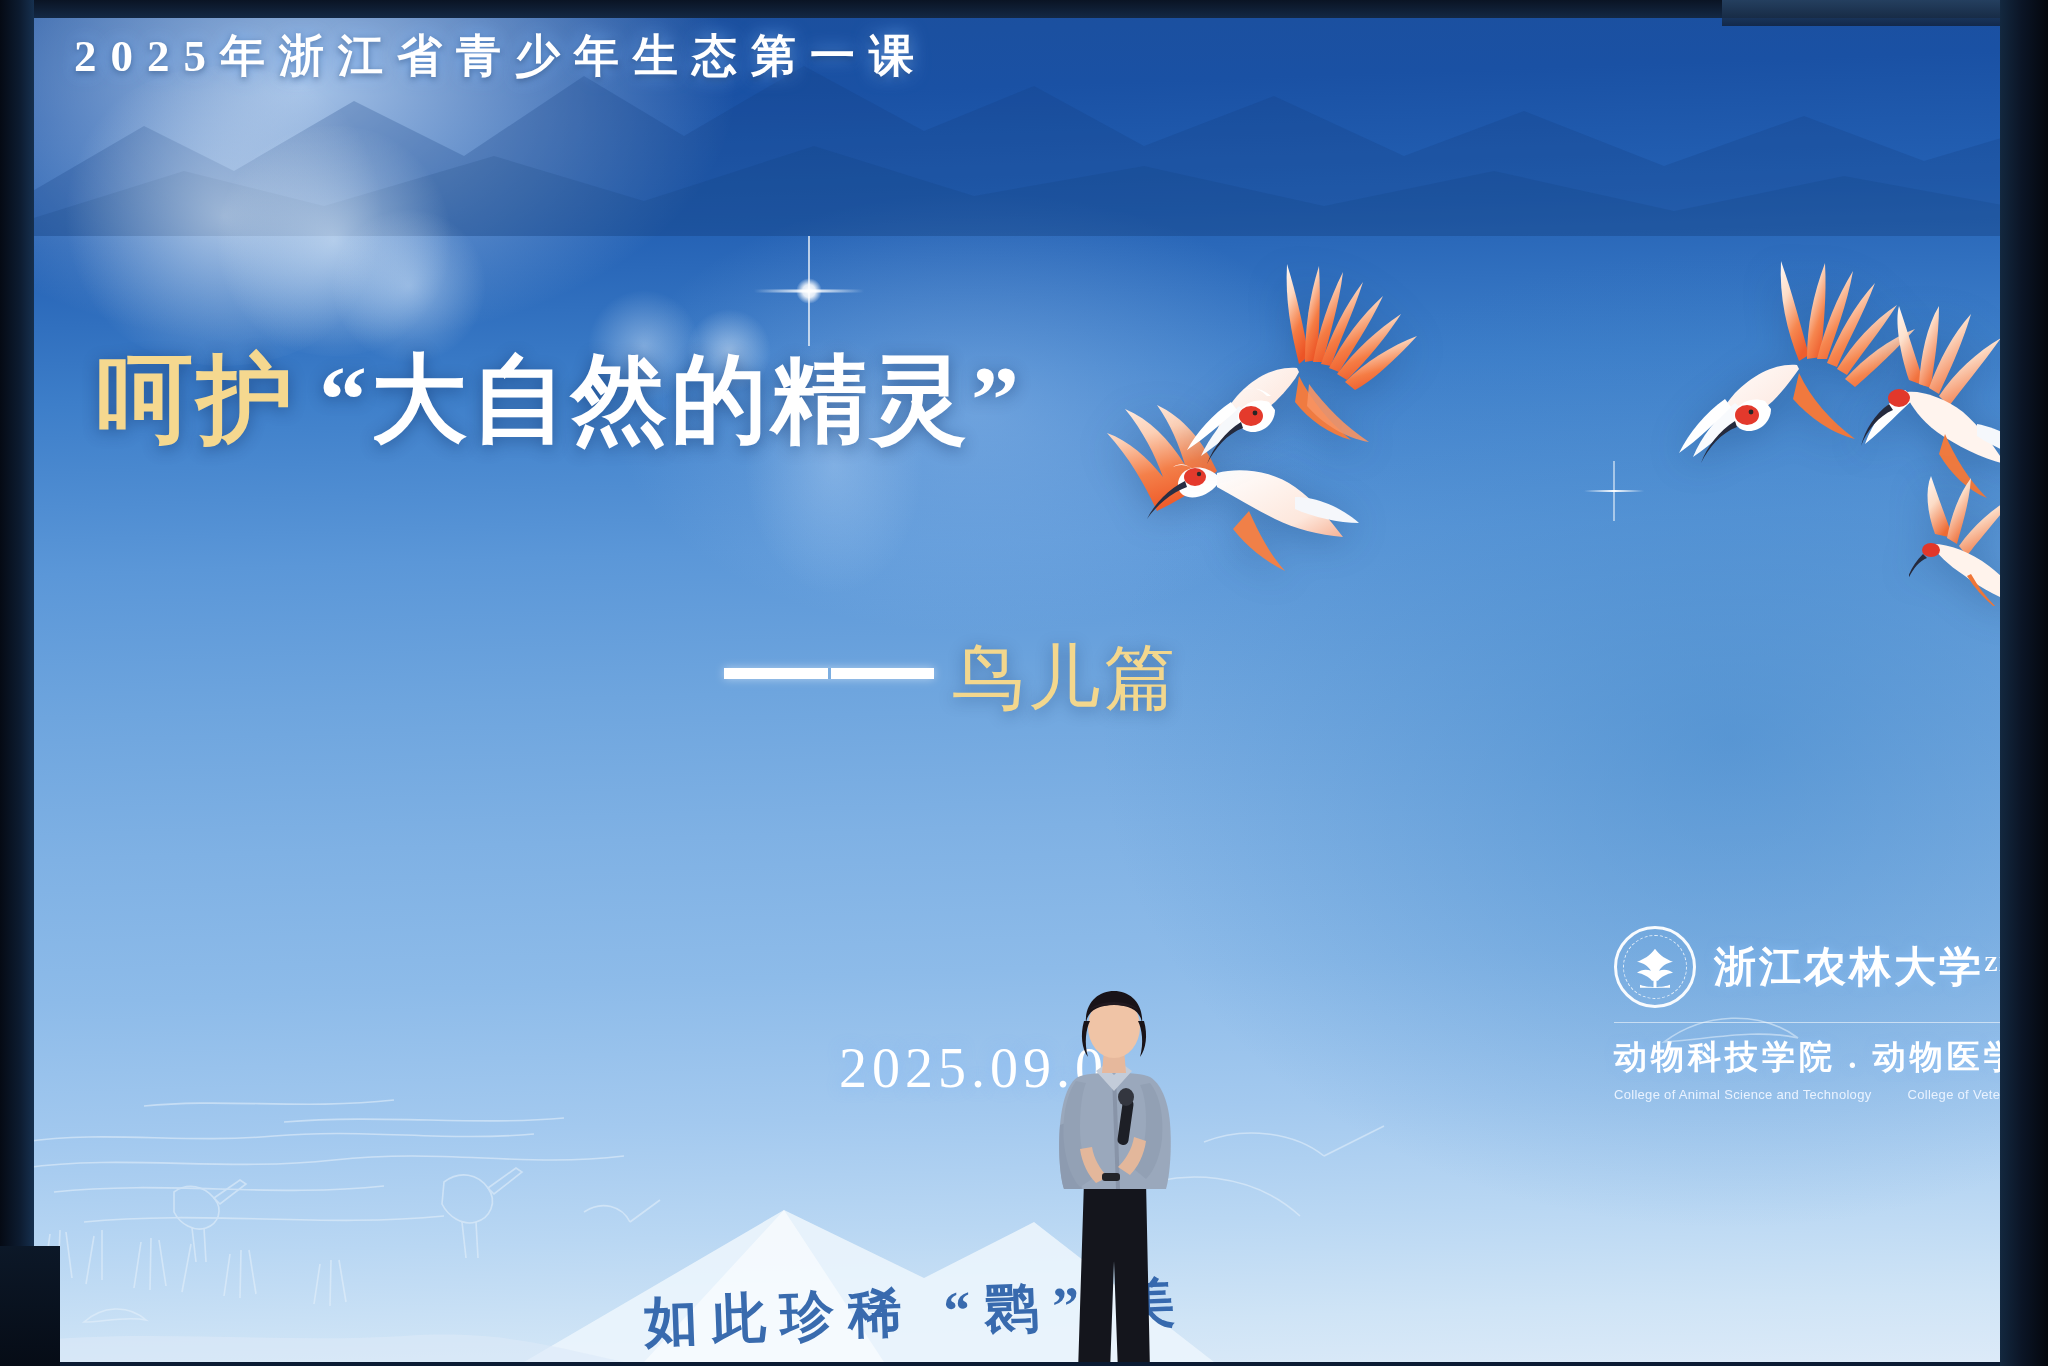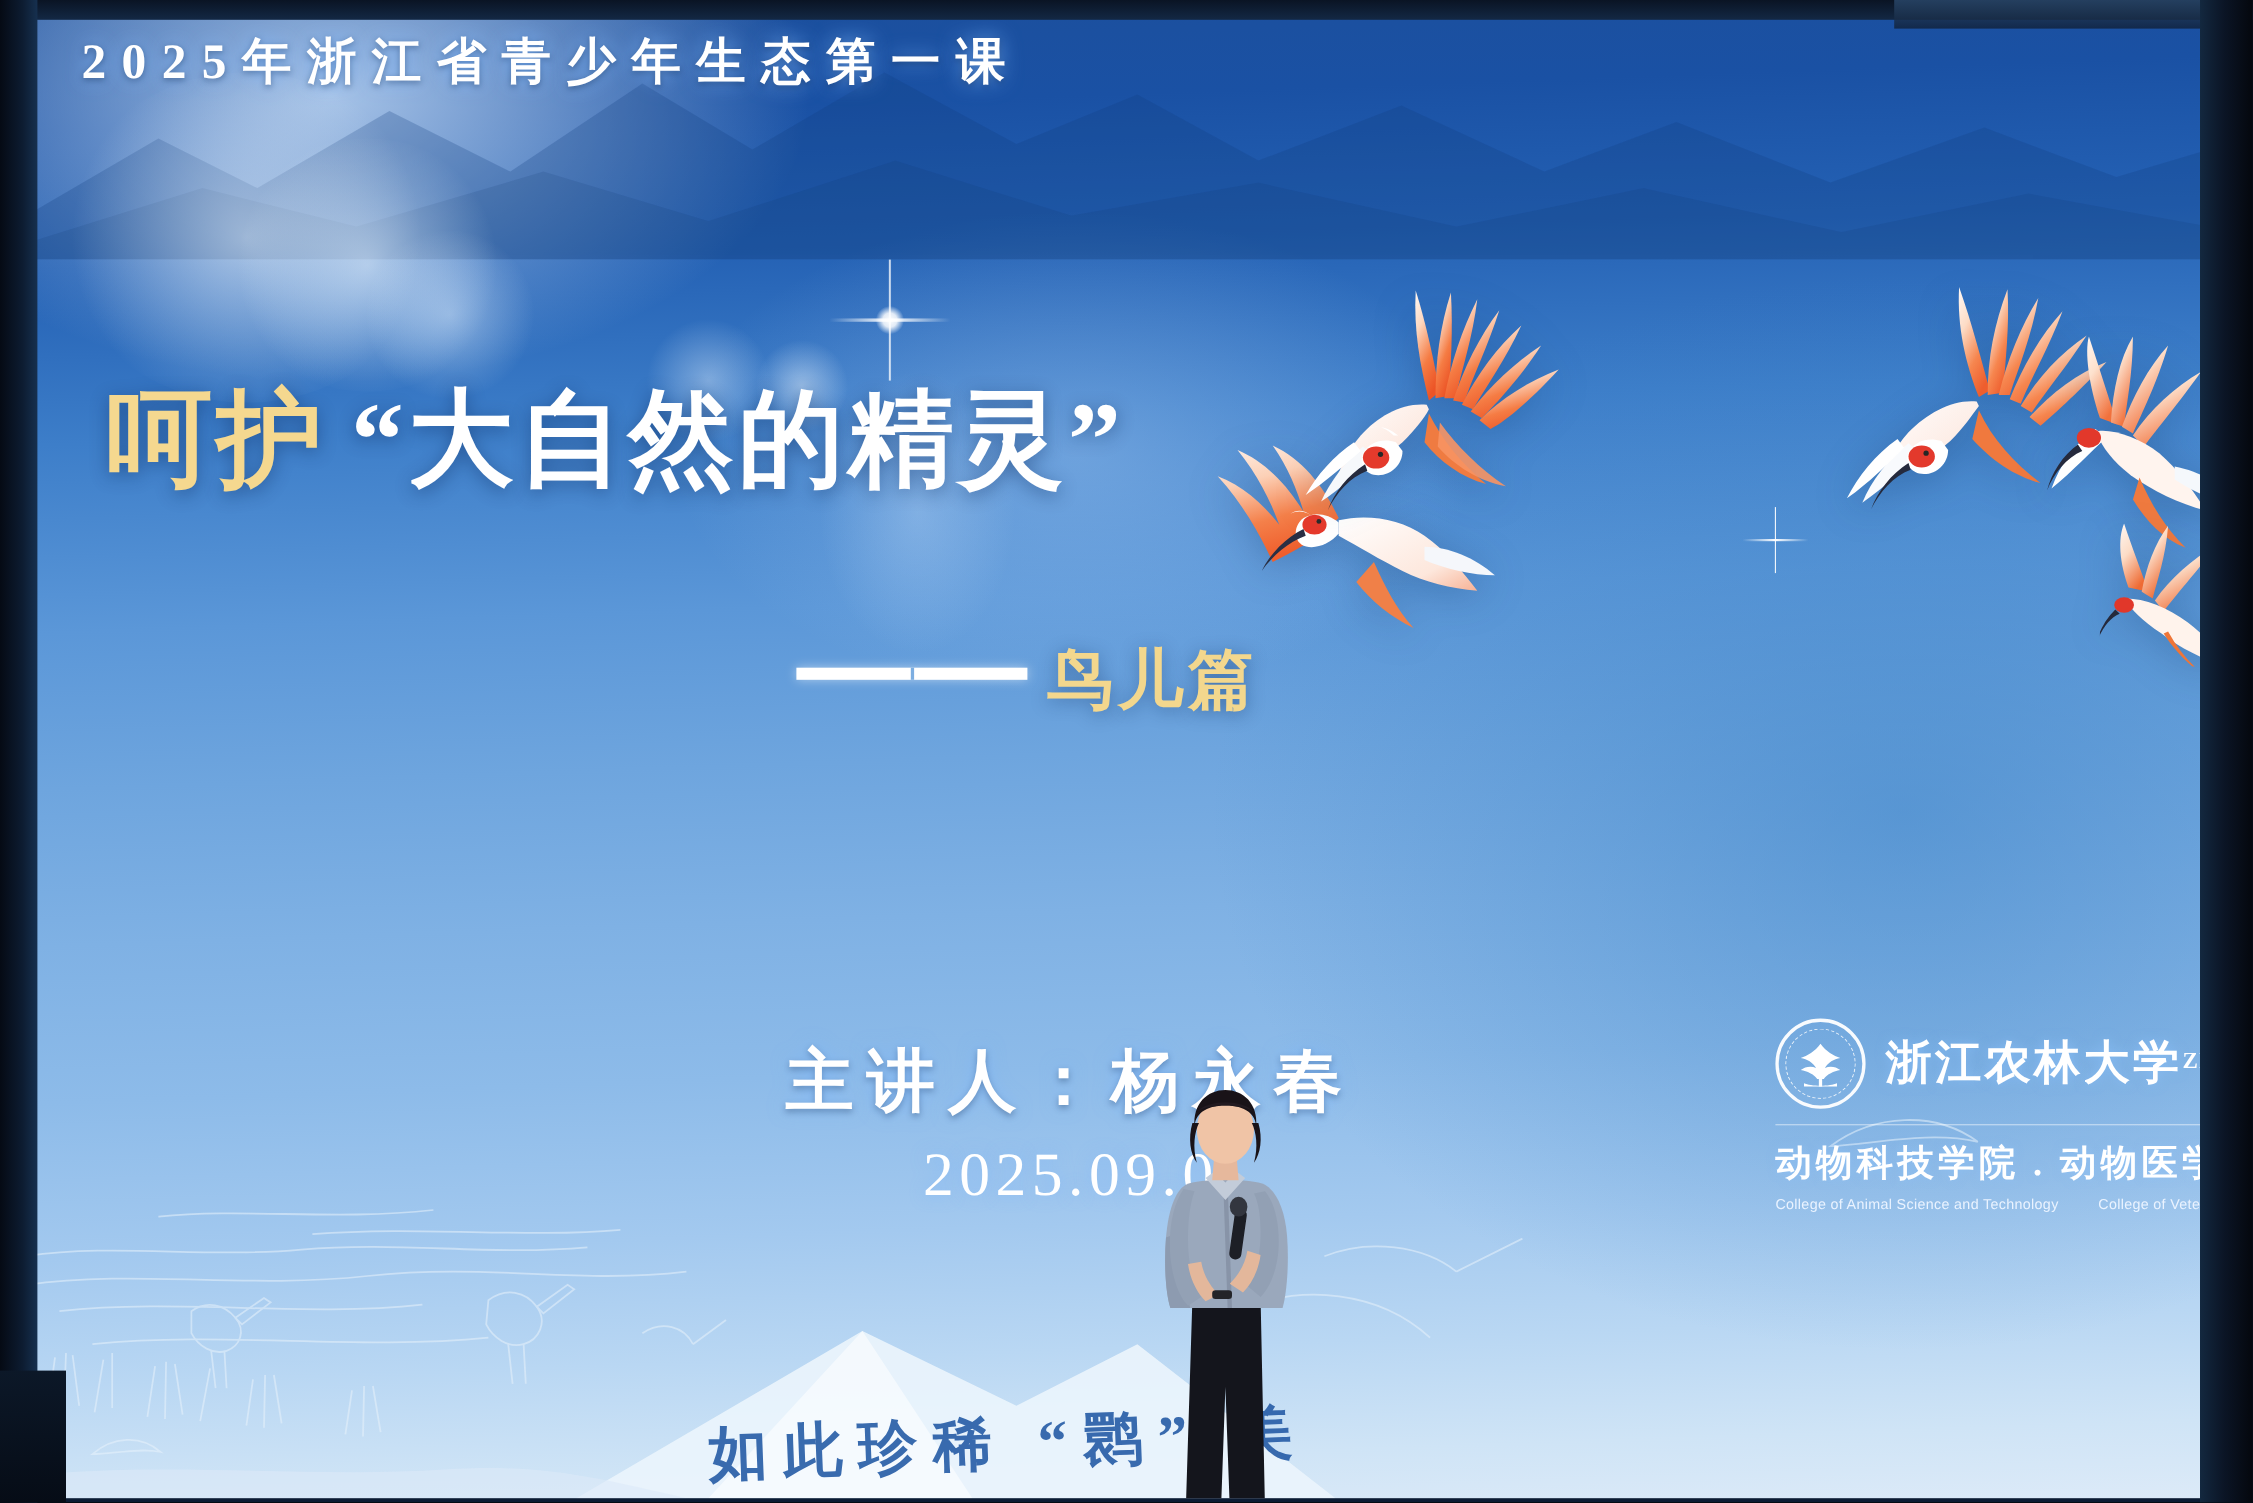--- a/index.html
+++ b/index.html
@@ -108,23 +108,23 @@
   .title-main {
     position:absolute; left:73px; top:330px; width:1300px;
     font-family:"Liberation Serif", serif;
     font-size:96px; font-weight:700; white-space:nowrap; letter-spacing:4px;
     text-shadow:0 3px 16px rgba(10,40,90,.45);
   }
   .title-main .gold { color:#f5d88f; }
   .title-main .white { color:#ffffff; margin-left:22px; }
 
   .title-sub {
-    position:absolute; left:700px; top:572px; width:1200px;
-    font-family:"Liberation Serif", serif;
-    font-size:60px; font-weight:700; white-space:nowrap; letter-spacing:4px;
+    position:absolute; left:700px; top:624px; width:1200px;
+    font-family:"Liberation Serif", serif;
+    font-size:72px; font-weight:400; white-space:nowrap; letter-spacing:4px;
     color:#f3d78d;
     text-shadow:0 3px 16px rgba(10,40,90,.4);
   }
   .title-sub .dash {
     display:inline-block; width:210px; height:11px; background:#ffffff;
     vertical-align:middle; margin-right:18px; position:relative; top:-12px;
     box-shadow:0 0 10px rgba(255,255,255,.5);
   }
   .title-sub .dash::after{
     content:""; position:absolute; left:104px; top:0; width:3px; height:11px;
@@ -279,21 +279,20 @@
     <div class="slide-header">2025年浙江省青少年生态第一课</div>
 
     <div class="title-main">
       <span class="gold">呵护</span><span class="white">“大自然的精灵”</span>
     </div>
 
     <div class="title-sub">
       <span class="dash"></span><span>鸟儿篇</span>
     </div>
 
-    <div class="speaker">主讲人：杨永春</div>
     <div class="date">2025.09.0</div>
 
     <div class="calligraphy">如此珍稀 “鹮” 美</div>
 
     <div class="bird" style="left:1075px; top:395px;">
       <svg width="270" height="190" viewBox="0 0 270 190">
         <defs>
           <linearGradient id="w1" x1="0" y1="0" x2="0.3" y2="1">
             <stop offset="0%" stop-color="#fff3ec"></stop>
             <stop offset="35%" stop-color="#fcd0b6"></stop>

